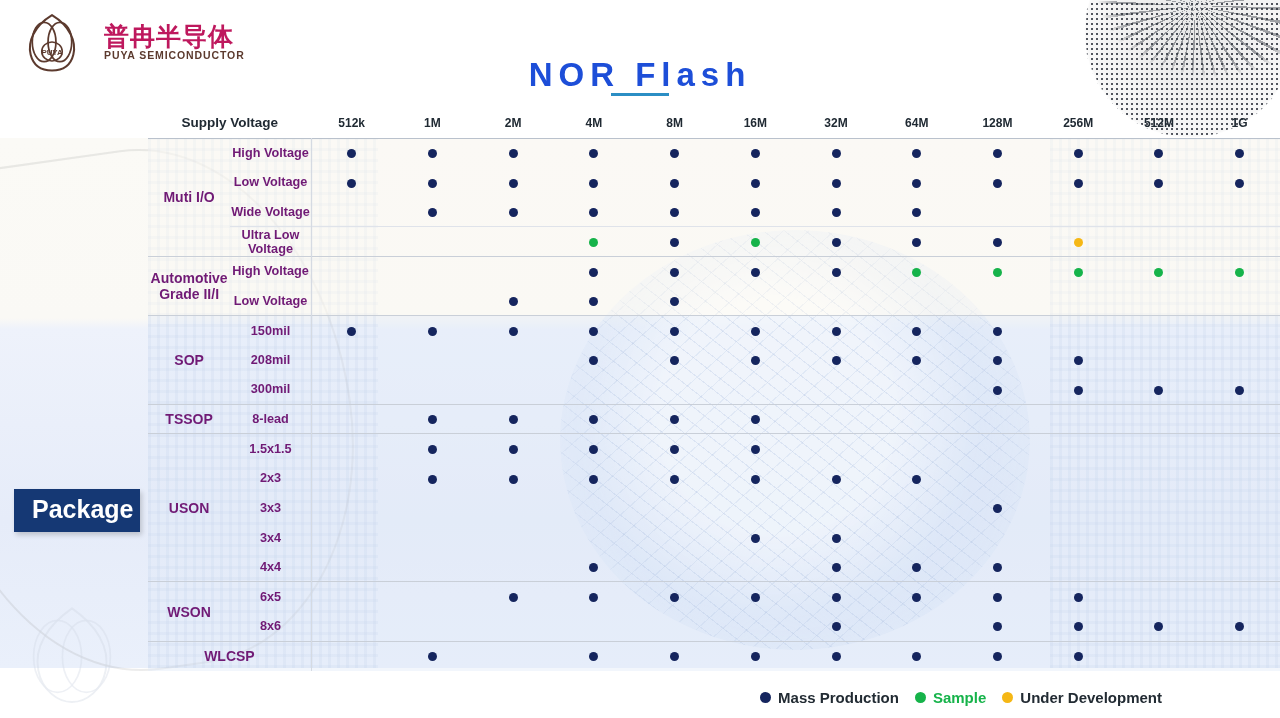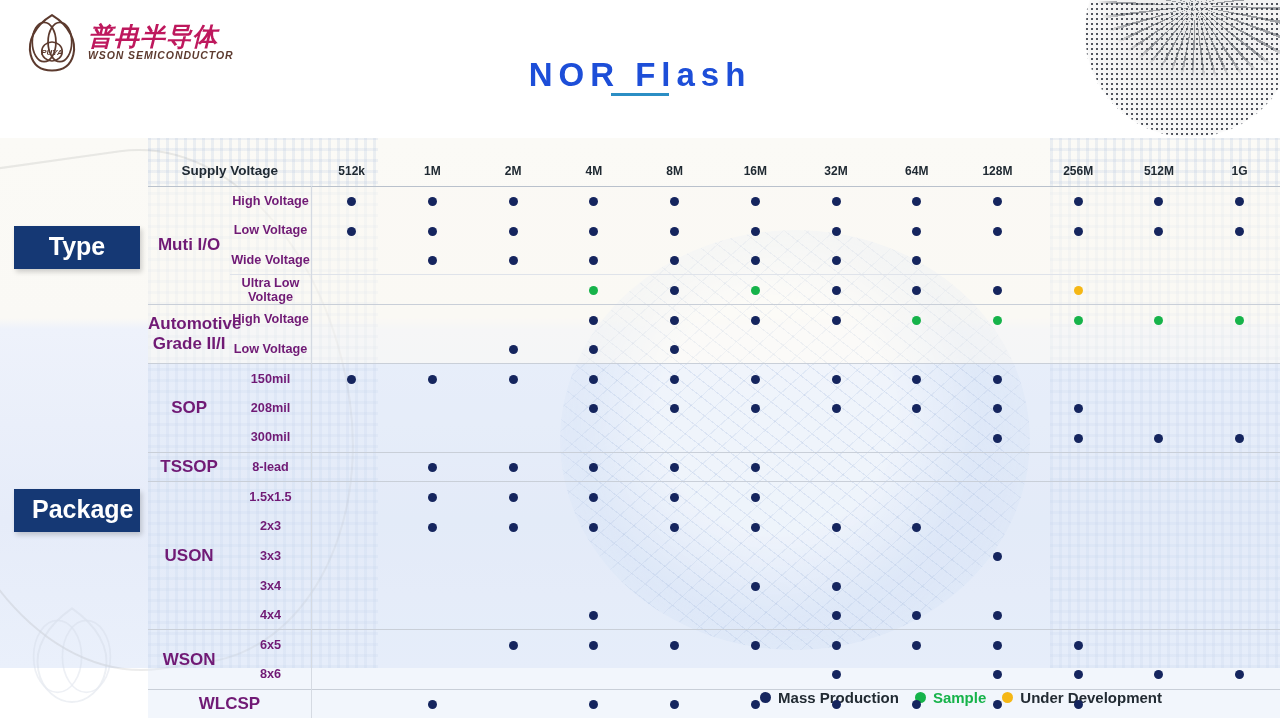--- a/index.html
+++ b/index.html
@@ -68,21 +68,21 @@
     border-radius: 0 60% 55% 60% / 0 70% 60% 70%;
     transform: rotate(-8deg);
   }
   .bg-logo-watermark {
     position: absolute; left: 12px; bottom: 4px; width: 120px; height: 120px; opacity: .5;
   }
 
   
   .brand {
     position: absolute; left: 24px; top: 12px;
-    display: flex; align-items: center; gap: 8px; font-style: italic;
+    display: flex; align-items: center; gap: 24px;
   }
   .brand-mark { width: 56px; height: 60px; }
   .brand-text-cn {
     font-size: 25px; font-weight: bold; color: #be185d; letter-spacing: 1px;
     line-height: 1.05;
   }
   .brand-text-en {
     font-size: 10.5px; font-weight: bold; color: #5c3a2e; letter-spacing: .9px;
   }
 
@@ -105,21 +105,21 @@
     text-align: center;
   }
   #badge-type { top: 226px; width: 126px; }
   #badge-package { top: 489px; width: 126px; }
 
   
   .grid-wrap {
     position: absolute; left: 148px; top: 108px; width: 1132px;
   }
   table.matrix {
-    width: 1132px; border-collapse: collapse; table-layout: fixed; margin-top: 48px;
+    width: 1132px; border-collapse: collapse; table-layout: fixed;
   }
   table.matrix td, table.matrix th { padding: 0; }
 
   .col-group { width: 78px; }
   .col-sub   { width: 77px; }
   .col-cap   { width: 76.6px; }
 
   thead th {
     height: 30px;
     font-size: 12px; font-weight: bold; color: #202a33;
@@ -128,21 +128,21 @@
   }
   thead th.h-supply { font-size: 13.5px; text-align: center; }
 
   tbody tr { height: 29.6px; }
   tbody td { vertical-align: middle; }
 
   td.group-label, td.sub-label {
     font-size: 12.7px; font-weight: bold; color: #701a75; text-align: center;
     position: relative; z-index: 2;
   }
-  td.group-label { font-size: 17px; }
+  td.group-label { font-size: 14px; }
   td.cell { text-align: center; position: relative; z-index: 2; }
 
   .dot {
     display: inline-block; width: 9px; height: 9px; border-radius: 50%;
     vertical-align: middle;
   }
   .dot.mass { background: #15255e; }
   .dot.sample { background: #16b34a; }
   .dot.dev { background: #f5b715; }
 
@@ -191,28 +191,27 @@
   <div class="brand">
     <svg class="brand-mark" viewBox="0 0 70 76">
       <path d="M35 4 C12 18 4 38 8 54 C12 70 24 74 35 74 C46 74 58 70 62 54 C66 38 58 18 35 4 Z" fill="none" stroke="#5c3a2e" stroke-width="2.6"></path>
       <ellipse cx="25" cy="38" rx="15" ry="25" fill="none" stroke="#5c3a2e" stroke-width="2.2"></ellipse>
       <ellipse cx="45" cy="38" rx="15" ry="25" fill="none" stroke="#5c3a2e" stroke-width="2.2"></ellipse>
       <ellipse cx="35" cy="50" rx="13" ry="12" fill="none" stroke="#5c3a2e" stroke-width="2"></ellipse>
       <text x="35" y="54" font-family="Liberation Sans, sans-serif" font-size="10" font-weight="bold" fill="#5c3a2e" text-anchor="middle">PUYA</text>
     </svg>
     <div>
       <div class="brand-text-cn">普冉半导体</div>
-      <div class="brand-text-en">WSON SEMICONDUCTOR</div>
+      <div class="brand-text-en">PUYA SEMICONDUCTOR</div>
     </div>
   </div>
 
   <div class="page-title">NOR Flash</div>
   <div class="title-rule"></div>
 
-  <div class="side-badge" id="badge-type">Type</div>
   <div class="side-badge" id="badge-package">Package</div>
 
   <div class="grid-wrap">
     <table class="matrix">
       <colgroup>
         <col class="col-group">
           <col class="col-sub">
         <col class="col-cap">
           <col class="col-cap">
           <col class="col-cap">

